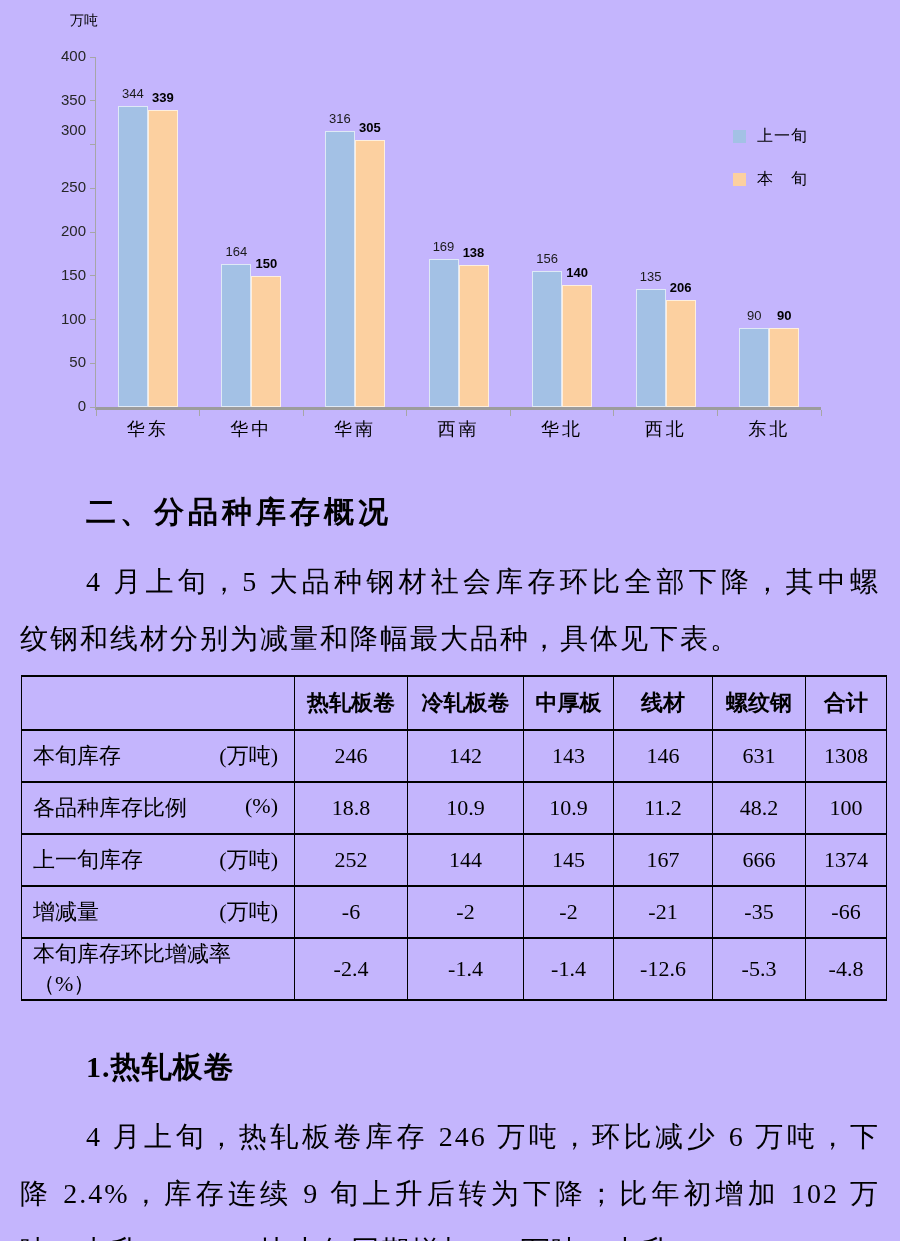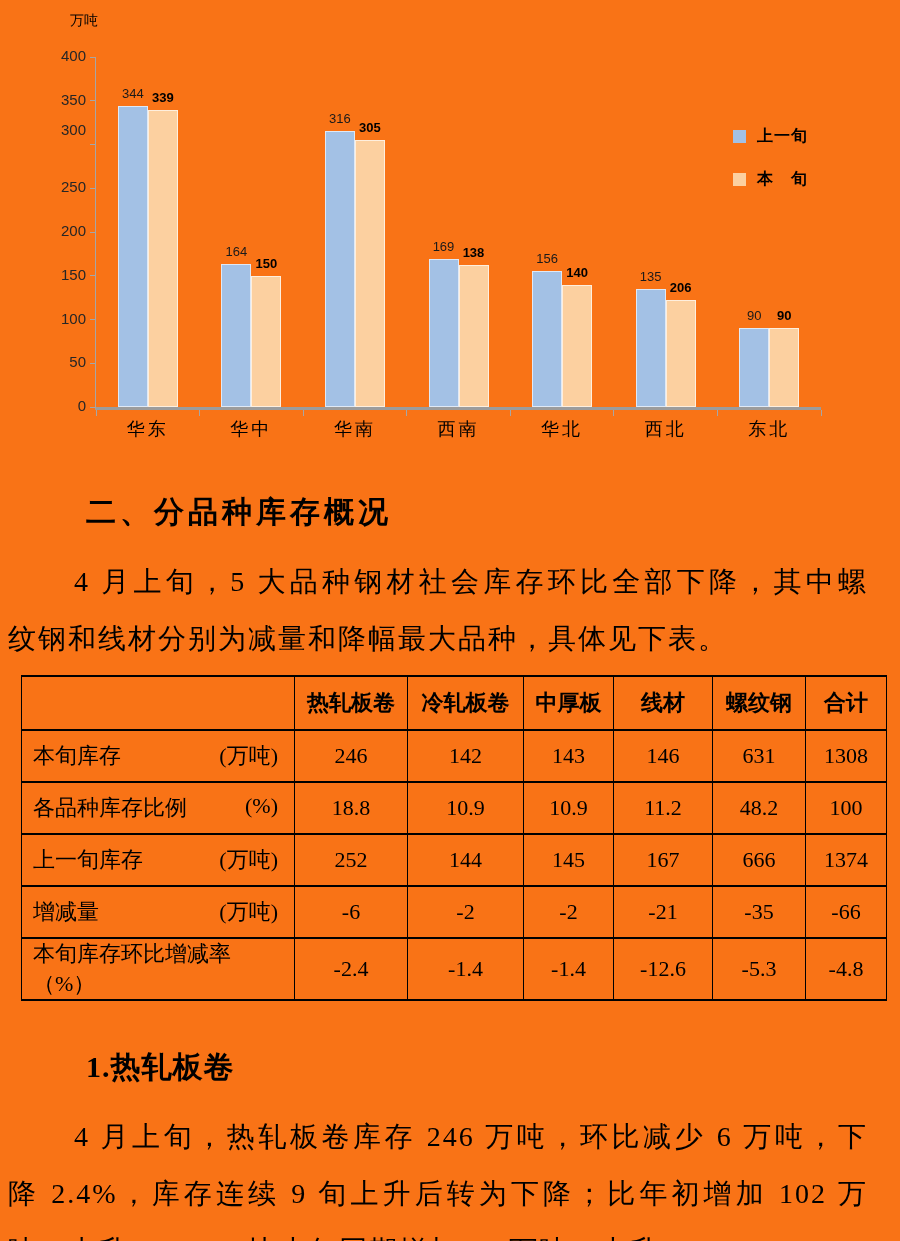--- a/index.html
+++ b/index.html
@@ -1,43 +1,43 @@
 <!DOCTYPE html>
 <html><head>
 <meta charset="utf-8">
 <style>
   html,body{margin:0;padding:0;background:#fff;}
-  .page{position:relative;width:900px;height:1241px;background:#f97316;overflow:hidden;
+  .page{position:relative;width:900px;height:1241px;background:#c4b5fd;overflow:hidden;
         font-family:"Liberation Serif",serif;color:#000;}
 
   
   .chart{position:relative;height:450px;}
   .chart-title{position:absolute;left:95px;width:725px;top:16px;text-align:center;
                font-family:"Liberation Sans",sans-serif;font-weight:bold;font-size:23px;letter-spacing:1px;}
   .y-unit{position:absolute;left:70px;top:12px;font-size:14px;}
   .plot{position:absolute;left:95px;top:57px;width:725px;height:350px;
         border-left:1px solid #A6A6A6;border-bottom:3px solid #9C9C9C;box-sizing:content-box;}
   .ytick{position:absolute;left:24px;width:62px;text-align:right;
          font-family:"Liberation Sans",sans-serif;font-size:15px;color:#262626;}
   .ymark{position:absolute;left:-6px;width:6px;height:1px;background:#A6A6A6;}
   .xmark{position:absolute;bottom:-9px;width:1px;height:6px;background:#A6A6A6;}
   .bar{position:absolute;bottom:0;border:1px solid rgba(255,255,255,.65);box-sizing:border-box;}
   .blab{position:absolute;width:50px;text-align:center;
         font-family:"Liberation Sans",sans-serif;font-size:13px;color:#1a1a1a;}
   .blab.b2{font-weight:bold;color:#000;}
   .xcat{position:absolute;bottom:-34px;transform:translateX(-50%);font-size:18px;letter-spacing:3px;white-space:nowrap;}
-  .legend{position:absolute;left:733px;top:126px;font-weight:bold;}
+  .legend{position:absolute;left:733px;top:126px;}
   .litem{display:flex;align-items:center;height:20px;margin-bottom:23px;}
   .lsw{width:13px;height:13px;margin-right:11px;flex:0 0 13px;}
   .llab{font-size:16px;letter-spacing:1px;white-space:nowrap;}
 
   
   .sec{margin:42px 0 0 86px;font-size:30px;font-weight:bold;letter-spacing:4px;}
   .sub{margin:46px 0 0 86px;font-size:30px;font-weight:bold;letter-spacing:1px;}
-  .para{margin:20px 20px 0 8px;width:860px;}
+  .para{margin:20px 20px 0 20px;width:860px;}
   .pline{font-size:28px;line-height:57px;letter-spacing:2px;}
   .pline.ind{text-indent:66px;}
   .pline.jfy{text-align:justify;text-align-last:justify;text-justify:inter-character;}
 
   
   .inv{border-collapse:collapse;table-layout:fixed;margin:8px 0 0 21px;font-size:22px;}
   .inv th,.inv td{border-left:1px solid #000;border-right:1px solid #000;
                   border-top:2px solid #000;border-bottom:2px solid #000;
                   padding:0;text-align:center;vertical-align:middle;}
   .inv th{height:52px;font-weight:bold;}

